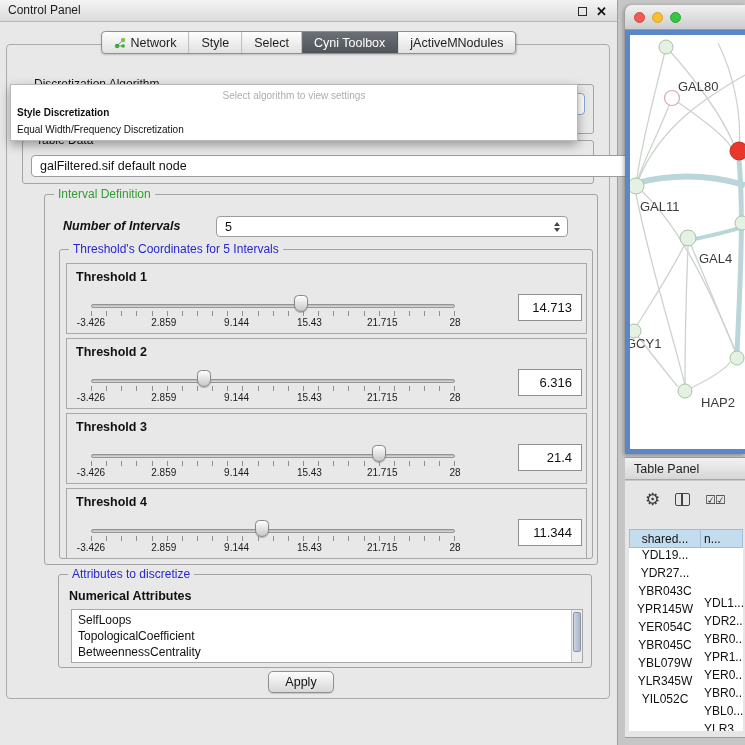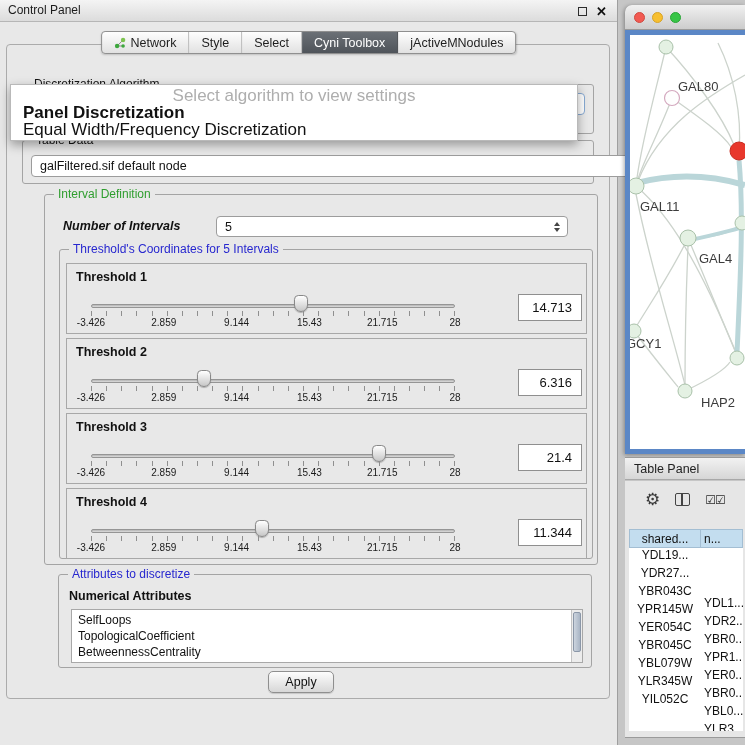--- a/index.html
+++ b/index.html
@@ -46,21 +46,21 @@
     border-right:3.5px solid transparent; }
   .combo-arrows i.up { border-bottom:4px solid #454545; }
   .combo-arrows i.dn { border-top:4px solid #454545; }
 
   
   #algo-group { left:20px; top:84px; width:574px; height:50px; }
   #algo-combo { left:8px; top:8px; width:556px; height:22px; border-color:#86a9d2; }
 
   .popup { position:absolute; left:10px; top:84px; width:568px; background:#fff;
     border:1px solid #b9b9b9; box-shadow:0 4px 10px rgba(0,0,0,.35); z-index:60; padding:2px 0; }
-  .popt { font-size:17px; color:#111; padding:0 12px; line-height:17px; white-space:nowrap; }
+  .popt { font-size:10px; color:#111; padding:0 6px; line-height:17px; white-space:nowrap; }
   .phead { color:#aeaeae; text-align:center; }
   .pbold { font-weight:bold; }
 
   #tabledata-group { left:22px; top:140px; width:572px; height:44px; }
   #tabledata-combo { left:8px; top:14px; width:640px; height:22px; }
 
   #interval-group { left:44px; top:194px; width:554px; height:371px;padding-left:36px; }
   .noi-label { position:absolute; left:18px; top:24px; font-size:12.5px; font-weight:bold; color:#111;font-style:italic; }
   #noi-combo { left:171px; top:21px; width:352px; height:21px; }
   #thr-group { left:14px; top:54px; width:534px; height:310px; background:#e8e8e8; }
@@ -187,21 +187,21 @@
       <div class="combo" id="algo-combo">
         <span class="combo-arrows">
             <i class="up"></i>
             <i class="dn"></i>
           </span>
       </div>
     </div>
 
     <div class="popup">
       <div class="popt phead">Select algorithm to view settings</div>
-      <div class="popt pbold">Panel Discretization</div>
+      <div class="popt pbold">Style Discretization</div>
       <div class="popt">Equal Width/Frequency Discretization</div>
     </div>
 
     <div class="group" id="tabledata-group">
       <span class="gtitle">Table Data</span>
       <div class="combo" id="tabledata-combo">
         <span class="combo-text">galFiltered.sif default node</span>
         <span class="combo-arrows">
             <i class="up"></i>
             <i class="dn"></i>

